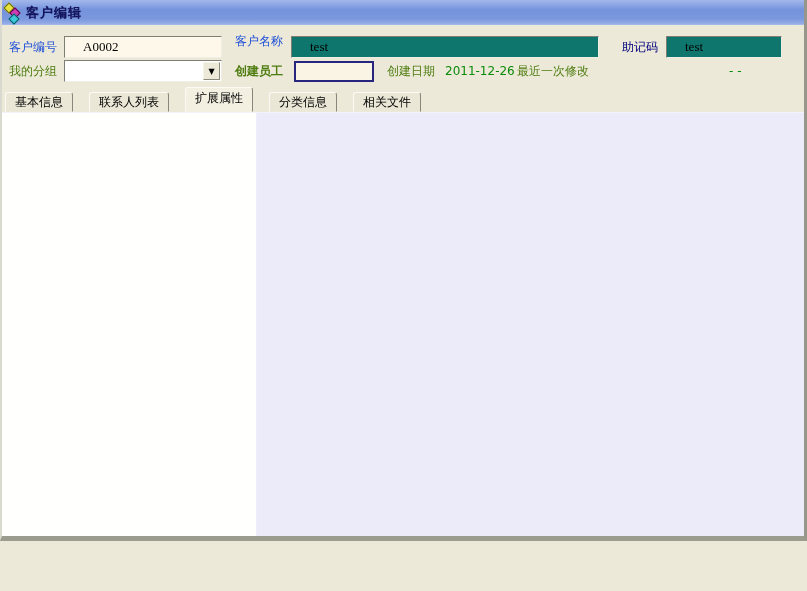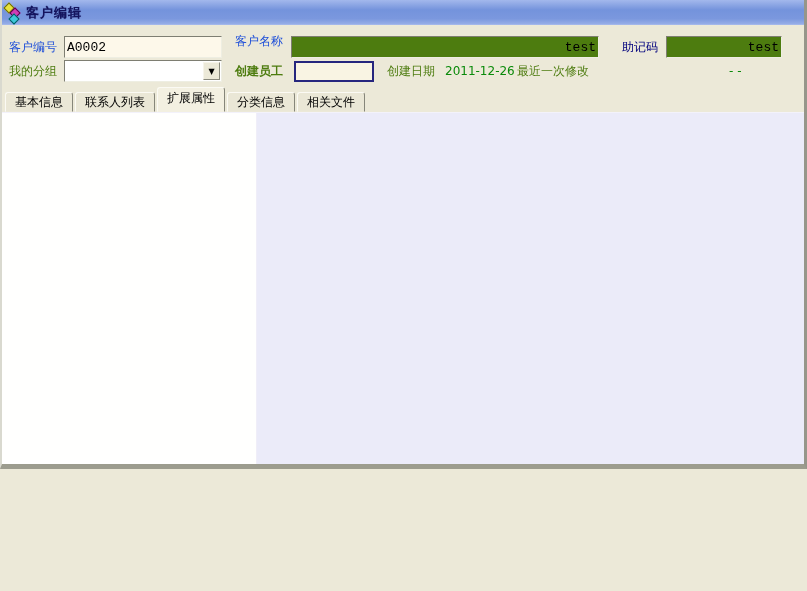--- a/index.html
+++ b/index.html
@@ -5,21 +5,21 @@
   * { margin: 0; padding: 0; box-sizing: border-box; }
   html, body { width: 807px; height: 591px; overflow: hidden; }
   body {
     font-family: "DejaVu Sans", "Liberation Sans", sans-serif;
     font-size: 12px;
     background: #ece9d8;
   }
   .window {
     position: relative;
     width: 807px;
-    height: 469px;
+    height: 541px;
     background: #ece9d8;
     border-left: 2px solid #d9d9cf;
     border-right: 3px solid #96968a;
     border-bottom: 5px solid #9c9c8e;
     box-shadow: inset -1px -1px 0 #c8c8ba, inset 1px 0 0 #f4f4ec;
   }
   
   .titlebar {
     position: absolute; left: 0; top: 0; right: 0; height: 25px;
     background: linear-gradient(180deg, #a3b8ec 0%, #7493dc 40%, #7b98de 75%, #97aee7 97%, #b9c8f0 100%);
@@ -46,28 +46,28 @@
   }
   .lbl { position: absolute; line-height: 22px; white-space: nowrap; }
   .lbl-red  { color: #1d4ed8; }
   .lbl-navy { color: #00007e; }
   .lbl-black{ color: #4d7c0f; }
   .val-green{ color: #0a8a0a; }
   .tfield {
     position: absolute; height: 22px;
     border: 1px solid;
     border-color: #7e7e72 #eeeee2 #eeeee2 #7e7e72;
-    font-family: Liberation Mono, monospace;
+    font-family: Liberation Serif, serif;
     font-size: 13px;
-    padding: 2px 2px;
+    padding: 2px 18px;
     color: #000;
     outline: none;
   }
   .bg-cream { background: #fdf8ea; }
-  .bg-white { background: #4d7c0f; text-align: right; }
+  .bg-white { background: #0f766e; }
   
   .combo {
     position: absolute; left: 62px; top: 35px; width: 158px; height: 22px;
     background: #ffffff;
     border: 1px solid;
     border-color: #7e7e72 #eeeee2 #eeeee2 #7e7e72;
   }
   .combo-btn {
     position: absolute; right: 1px; top: 1px; bottom: 1px; width: 17px;
     background: #ece9d8;
@@ -87,21 +87,21 @@
     position: absolute; left: 0; top: 86px; right: 0; height: 26px;
     background: #ece9d8;
     display: flex; align-items: flex-end;
     padding-left: 3px;
   }
   .tab {
     position: relative;
     height: 20px;
     line-height: 19px;
     padding: 0 9px;
-    margin-right: 2px;
+    margin-right: 16px;
     background: #eae7d6;
     border: 1px solid;
     border-color: #fbfaf4 #86867a #ece9d8 #fbfaf4;
     border-radius: 3px 3px 0 0;
     color: #000;
     white-space: nowrap;
     cursor: default;
   }
   .tab.active {
     height: 25px;

